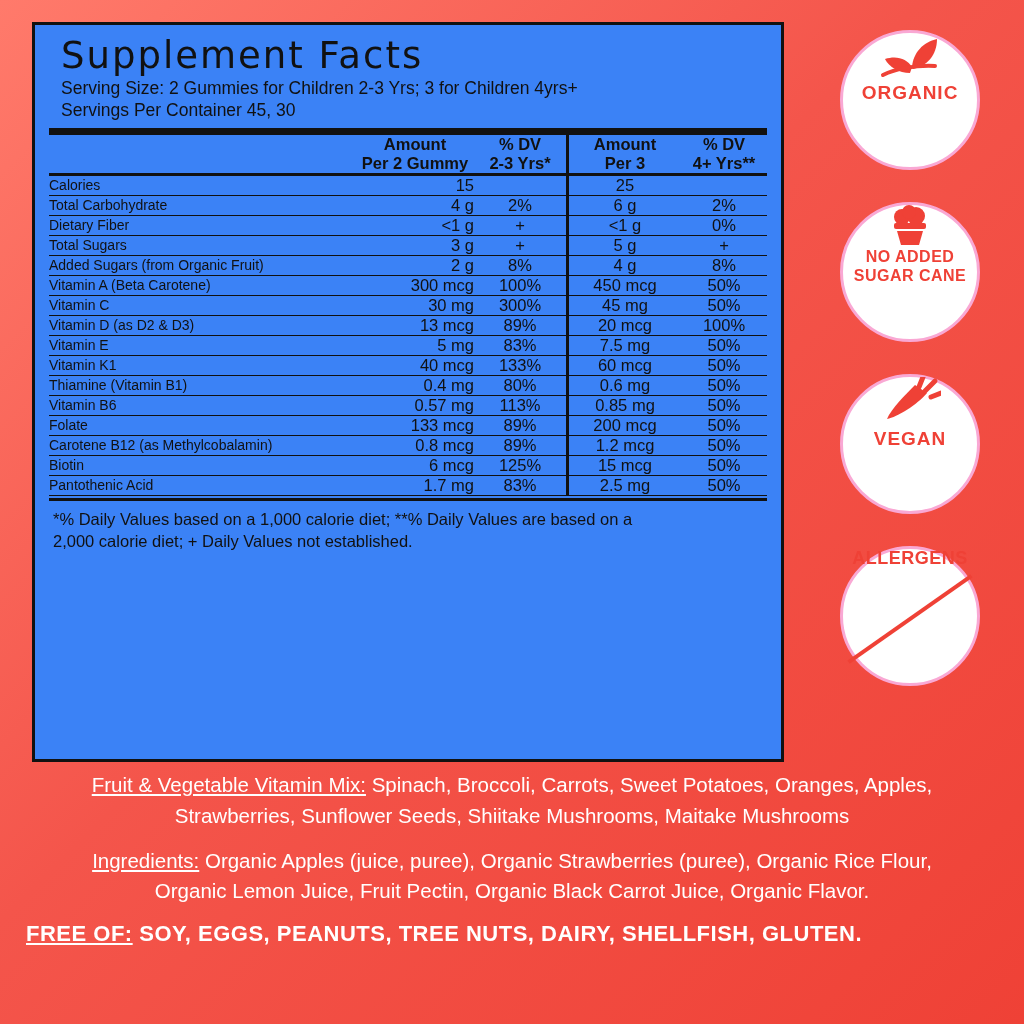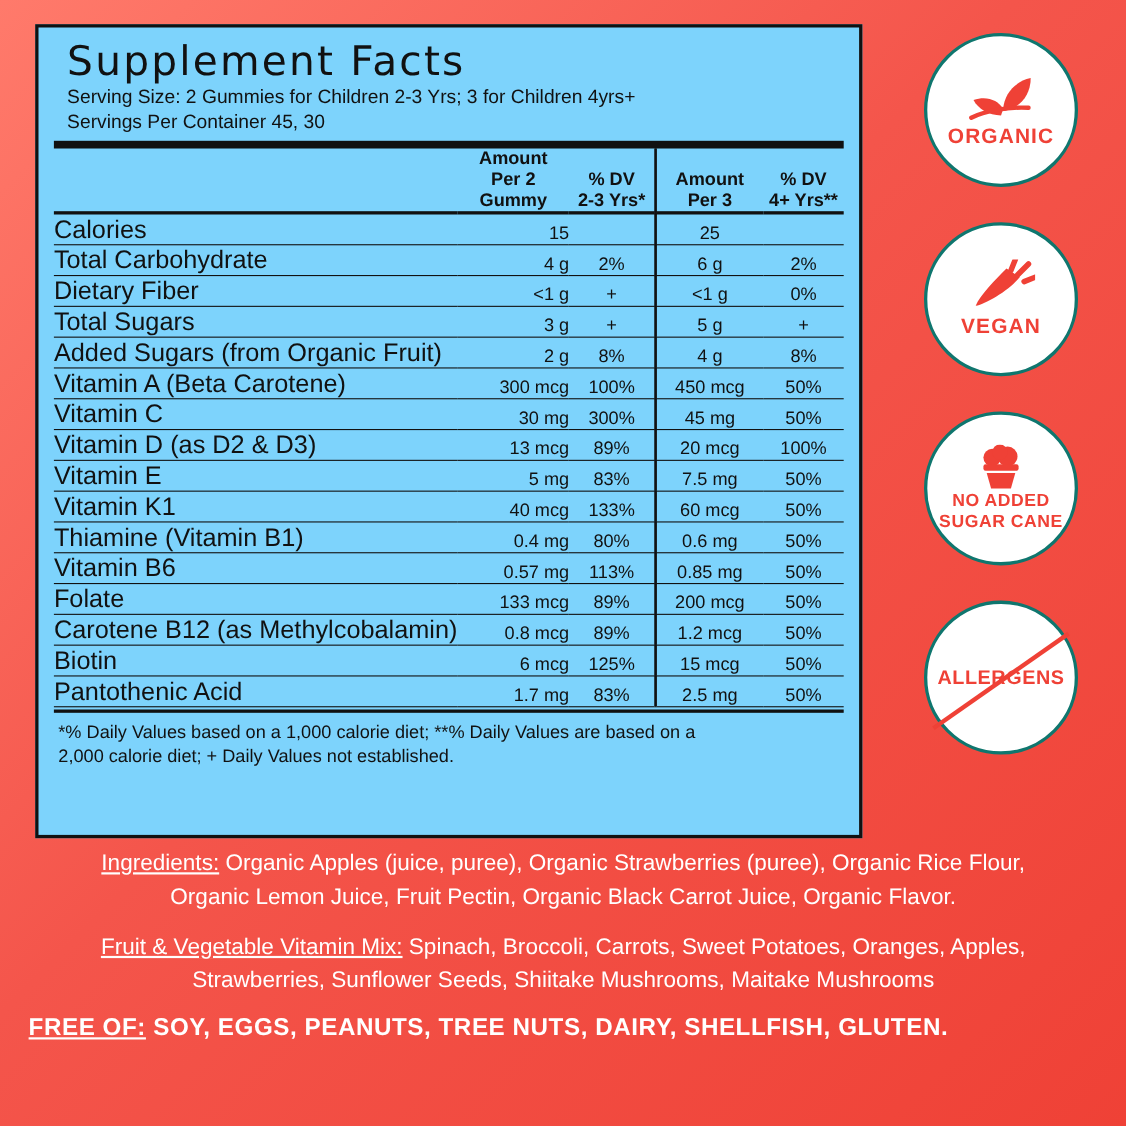--- a/index.html
+++ b/index.html
@@ -11,21 +11,21 @@
     overflow:hidden;
     position:relative;
   }
   .page { position:absolute; inset:0; }
 
   
   .panel {
     position:absolute;
     left:32px; top:22px;
     width:752px; height:740px;
-    background:#7dd3fc;
+    background:#3b82f6;
     border:3px solid #111;
     padding:8px 14px 6px 14px;
   }
   .sf-title {
     font-family:"DejaVu Sans", sans-serif;
     font-size:37px;
     letter-spacing:2px;
     font-weight:400;
     color:#111;
     line-height:1.05;
@@ -39,21 +39,21 @@
 
   table.facts { width:100%; border-collapse:collapse; }
   table.facts td, table.facts th { padding:0; }
 
   .hdr-row td {
     font-size:16.5px; font-weight:bold; color:#111;
     text-align:center; vertical-align:bottom; line-height:1.15;
     padding-bottom:3px;
   }
   .nutrient {
-    font-size:23px; color:#111; text-align:left; padding:2px 0 2px 4px;
+    font-size:14px; color:#111; text-align:left; padding:2px 0 2px 4px;
     white-space:nowrap;
   }
   .indent1 { padding-left:26px; }
   .indent2 { padding-left:46px; }
   .val {
     font-size:16.5px; color:#111; text-align:right; vertical-align:bottom;
     padding:0 6px 3px 0;
   }
   .val.center { text-align:center; padding-right:0; }
   .colA { width:118px; }
@@ -66,23 +66,23 @@
   tr.thickline td { border-bottom:3px solid #111; }
 
   .footnote {
     font-size:16.5px; color:#111; line-height:1.35; margin-top:7px; padding-left:4px;
   }
 
   
   .badges { position:absolute; right:24px; top:30px; width:180px; }
   .badge {
     width:140px; height:140px; border-radius:50%;
-    background:#fff; border:3px solid #0f766e;
+    background:#fff; border:3px solid #f9a8d4;
     margin:0 auto 32px auto; position:relative;
-    display:flex; flex-direction:column; align-items:center; justify-content:center;
+    display:flex; flex-direction:column; align-items:center; justify-content:flex-start;
   }
   .badge .btxt {
     color:#ef4136; font-weight:bold; text-align:center; line-height:1.05;
     font-family:"Liberation Sans", sans-serif;
   }
   .badge-organic .btxt { font-size:19px; letter-spacing:1px; margin-top:4px; }
   .badge-sugar .btxt { font-size:16px; letter-spacing:0.5px; margin-top:2px; }
   .badge-vegan .btxt { font-size:19px; letter-spacing:1px; margin-top:4px; }
   .badge-allergen .btxt { font-size:18px; letter-spacing:0.5px; }
   .slash {
@@ -289,61 +289,61 @@
       <span>
         <svg class="icon-svg" width="62" height="46" viewBox="0 0 62 46">
           <path d="M31 40 C20 40 10 34 6 26 C18 22 28 26 33 34 Z" fill="#ef4136"></path>
           <path d="M33 34 C34 20 44 9 58 6 C58 22 48 33 34 36 Z" fill="#ef4136"></path>
           <path d="M4 42 C16 36 36 32 56 33" stroke="#ef4136" stroke-width="4" fill="none" stroke-linecap="round"></path>
         </svg>
       </span>
       <span class="btxt">ORGANIC</span>
     </div>
 
-    <div class="badge badge-vegan">
-      <span>
-        <svg class="icon-svg" width="62" height="48" viewBox="0 0 62 48">
-          <path d="M8 42 C18 40 38 28 48 16 L36 8 C26 18 12 32 8 42 Z" fill="#ef4136"></path>
-          <path d="M46 14 L56 4" stroke="#ef4136" stroke-width="5" stroke-linecap="round"></path>
-          <path d="M40 10 L44 0" stroke="#ef4136" stroke-width="5" stroke-linecap="round"></path>
-          <path d="M52 20 L62 16" stroke="#ef4136" stroke-width="5" stroke-linecap="round"></path>
-        </svg>
-      </span>
-      <span class="btxt">VEGAN</span>
-    </div>
-
     <div class="badge badge-sugar">
       <span>
         <svg class="icon-svg" width="44" height="42" viewBox="0 0 44 42">
           <circle cx="14" cy="12" r="8" fill="#ef4136"></circle>
           <circle cx="28" cy="11" r="9" fill="#ef4136"></circle>
           <circle cx="21" cy="7" r="7" fill="#ef4136"></circle>
           <rect x="6" y="18" width="32" height="6" rx="2" fill="#ef4136"></rect>
           <path d="M9 26 L35 26 L31 40 L13 40 Z" fill="#ef4136"></path>
         </svg>
       </span>
       <span class="btxt">NO ADDED</span>
       <span class="btxt">SUGAR CANE</span>
     </div>
 
+    <div class="badge badge-vegan">
+      <span>
+        <svg class="icon-svg" width="62" height="48" viewBox="0 0 62 48">
+          <path d="M8 42 C18 40 38 28 48 16 L36 8 C26 18 12 32 8 42 Z" fill="#ef4136"></path>
+          <path d="M46 14 L56 4" stroke="#ef4136" stroke-width="5" stroke-linecap="round"></path>
+          <path d="M40 10 L44 0" stroke="#ef4136" stroke-width="5" stroke-linecap="round"></path>
+          <path d="M52 20 L62 16" stroke="#ef4136" stroke-width="5" stroke-linecap="round"></path>
+        </svg>
+      </span>
+      <span class="btxt">VEGAN</span>
+    </div>
+
     <div class="badge badge-allergen">
       <span class="btxt">ALLERGENS</span>
       <span class="slash"></span>
     </div>
   </div>
 
   <div class="bottom">
     <div class="para">
+      <span class="lead">Fruit &amp; Vegetable Vitamin Mix:</span><span> Spinach, Broccoli, Carrots, Sweet Potatoes, Oranges, Apples,</span>
+      <div>Strawberries, Sunflower Seeds, Shiitake Mushrooms, Maitake Mushrooms</div>
+    </div>
+
+    <div class="para">
       <span class="lead">Ingredients:</span><span> Organic Apples (juice, puree), Organic Strawberries (puree),  Organic Rice Flour,</span>
       <div>Organic Lemon Juice, Fruit Pectin, Organic Black Carrot Juice, Organic Flavor.</div>
     </div>
 
-    <div class="para">
-      <span class="lead">Fruit &amp; Vegetable Vitamin Mix:</span><span> Spinach, Broccoli, Carrots, Sweet Potatoes, Oranges, Apples,</span>
-      <div>Strawberries, Sunflower Seeds, Shiitake Mushrooms, Maitake Mushrooms</div>
-    </div>
-
     <div class="freeof">
       <span class="lead">FREE OF:</span><span> SOY, EGGS, PEANUTS, TREE NUTS, DAIRY, SHELLFISH, GLUTEN.</span>
     </div>
   </div>
 
 </div>
 
 </body></html>

